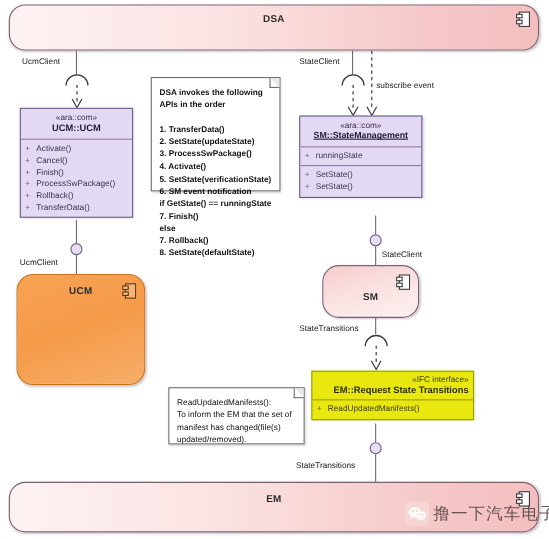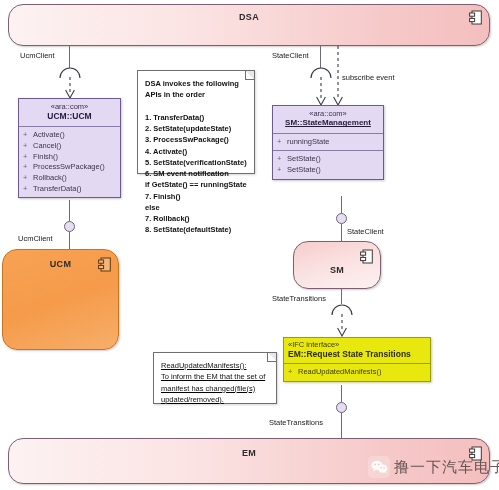--- a/index.html
+++ b/index.html
@@ -96,21 +96,21 @@
 
   
   .olivebox {
     position:absolute;
     border:1px solid #9a9a10;
     background:#e8e80f;
     box-shadow:1px 1px 2px rgba(130,130,20,.4);
   }
   .olivebox .hdr {
     padding:2px 4px 3px;
-    text-align:left;
+    text-align:right;
     border-bottom:1px solid #9a9a10;
   }
   .olivebox .stereo { font-size:7.5px; color:#3d3d08; line-height:1.25; }
   .olivebox .title { font-size:8.5px; font-weight:bold; color:#2c2c05; line-height:1.3; white-space:nowrap; }
   .olivebox .section { padding:3px 2px 3px 4px; }
   .olivebox .row { font-size:7.5px; color:#3d3d08; line-height:1.4; display:flex; white-space:nowrap; }
   .olivebox .row .vis { width:10px; color:#6b6b10; flex:none; }
 
   
   .note {
@@ -231,21 +231,21 @@
         <span>TransferData()</span>
       </div>
     </div>
   </div>
 
   <div class="vline" style="left:69px; top:200px; height:21px;"></div>
   <div class="ball" style="left:64px; top:221px;"></div>
   <div class="vline" style="left:69px; top:232px; height:17px;"></div>
   <div class="conn-label" style="left:18px; top:234px;">UcmClient</div>
 
-  <div class="component orangegrad" style="left:2px; top:249px; width:117px; height:101px;">
+  <div class="component orangegrad" style="left:15px; top:249px; width:117px; height:101px;">
     <div class="cname" style="top:9px;">UCM</div>
     <svg class="comp-icon" style="top:7px;" viewBox="0 0 13 15">
       <rect x="3" y="1" width="9.3" height="13" fill="#f7b477" stroke="#5a3a12" stroke-width="1"></rect>
       <rect x="0.6" y="3" width="5" height="3.2" fill="#f7b477" stroke="#5a3a12" stroke-width="1"></rect>
       <rect x="0.6" y="8.4" width="5" height="3.2" fill="#f7b477" stroke="#5a3a12" stroke-width="1"></rect>
     </svg>
   </div>
 
   <div class="note bold" style="left:137px; top:70px; width:118px; height:104px;">
     <div class="fold"></div>
@@ -335,21 +335,21 @@
       <div class="title">EM::Request State Transitions</div>
     </div>
     <div class="section">
       <div class="row">
         <span class="vis">+</span>
         <span>ReadUpdatedManifests()</span>
       </div>
     </div>
   </div>
 
-  <div class="note" style="left:153px; top:352px; width:124px; height:52px;text-decoration:underline;">
+  <div class="note" style="left:153px; top:352px; width:124px; height:52px;">
     <div class="fold"></div>
     <div class="ntext">ReadUpdatedManifests():
 To inform the EM that the set of
 manifest has changed(file(s)
 updated/removed).</div>
   </div>
 
   <div class="vline" style="left:341px; top:385px; height:17px;"></div>
   <div class="ball" style="left:336px; top:402px;"></div>
   <div class="vline" style="left:341px; top:413px; height:25px;"></div>

